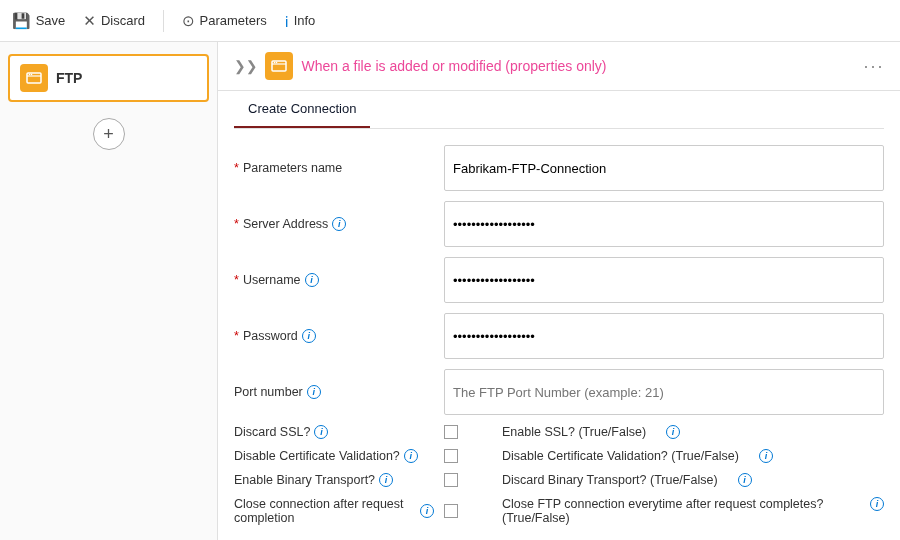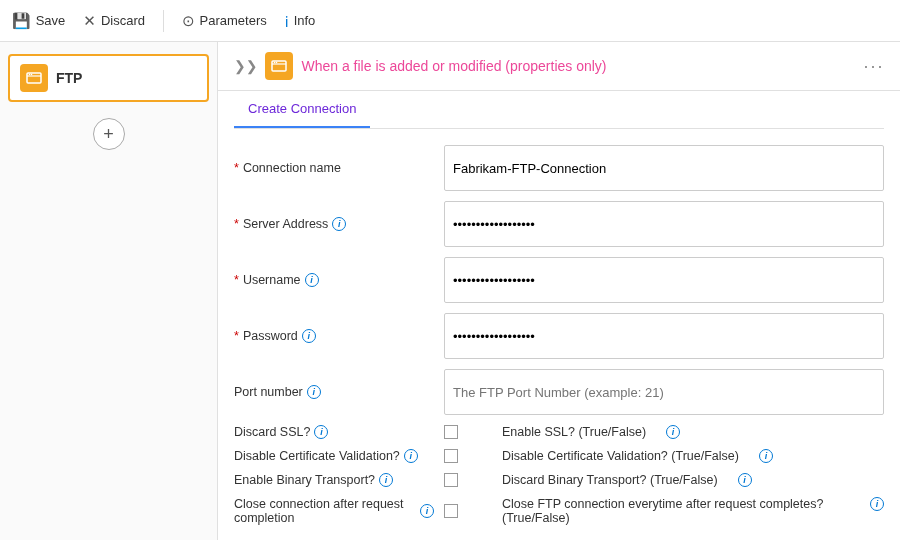--- a/index.html
+++ b/index.html
@@ -158,22 +158,22 @@
       margin-bottom: 16px;
     }
     .tab {
       padding: 10px 14px;
       cursor: pointer;
       font-size: 13px;
       color: #555;
       border-bottom: 2px solid transparent;
     }
     .tab.active {
-      color: #6d28d9;
-      border-bottom: 2px solid #3b82f6;
+      color: #0f172a;
+      border-bottom: 2px solid #7f1d1d;
       font-weight: 500;
     }
 
     
     .form-grid {
       display: flex;
       flex-direction: column;
       gap: 10px;
     }
     .form-row {
@@ -323,21 +323,21 @@
         <div class="tab active">
           <span>Create Connection</span>
         </div>
       </div>
 
       <div class="form-grid">
 
         <div class="form-row">
           <div class="form-label">
             <span class="required-star">*</span>
-            <span>Connection name</span>
+            <span>Parameters name</span>
           </div>
           <input type="text" class="form-input" value="Fabrikam-FTP-Connection" style="">
         </div>
 
         <div class="form-row">
           <div class="form-label">
             <span class="required-star">*</span>
             <span>Server Address</span>
             <span class="info-icon">i</span>
           </div>

